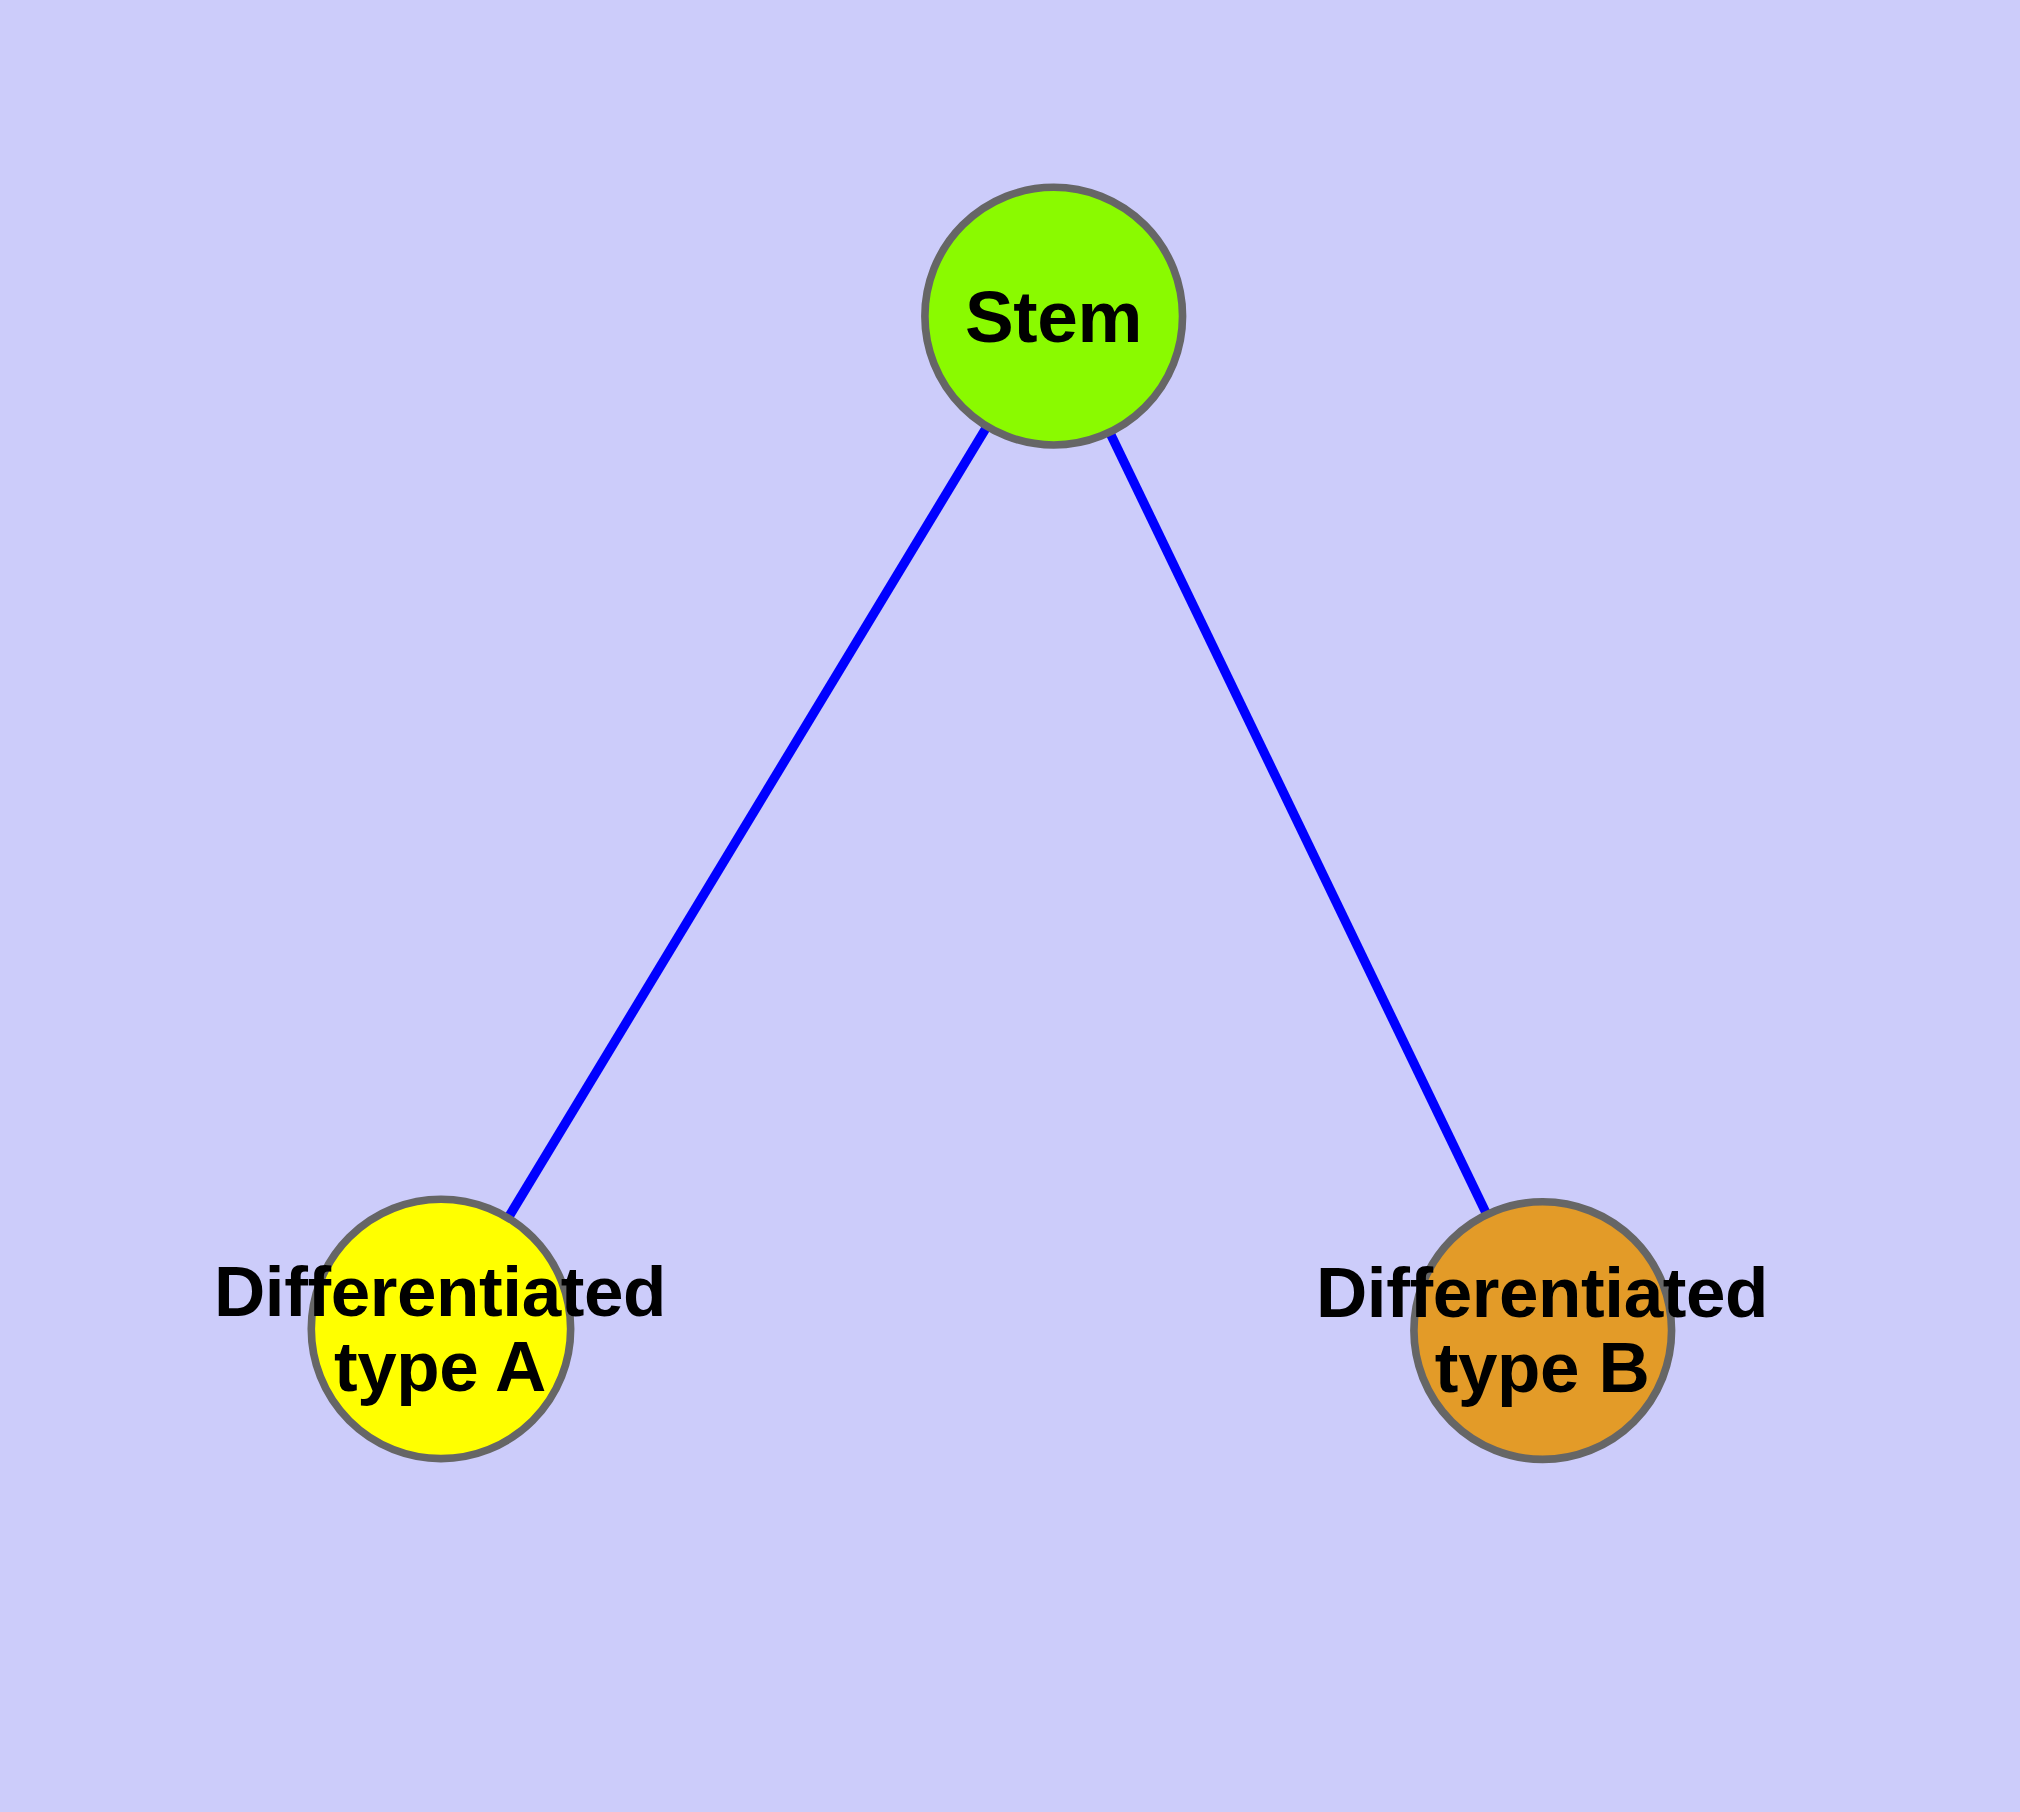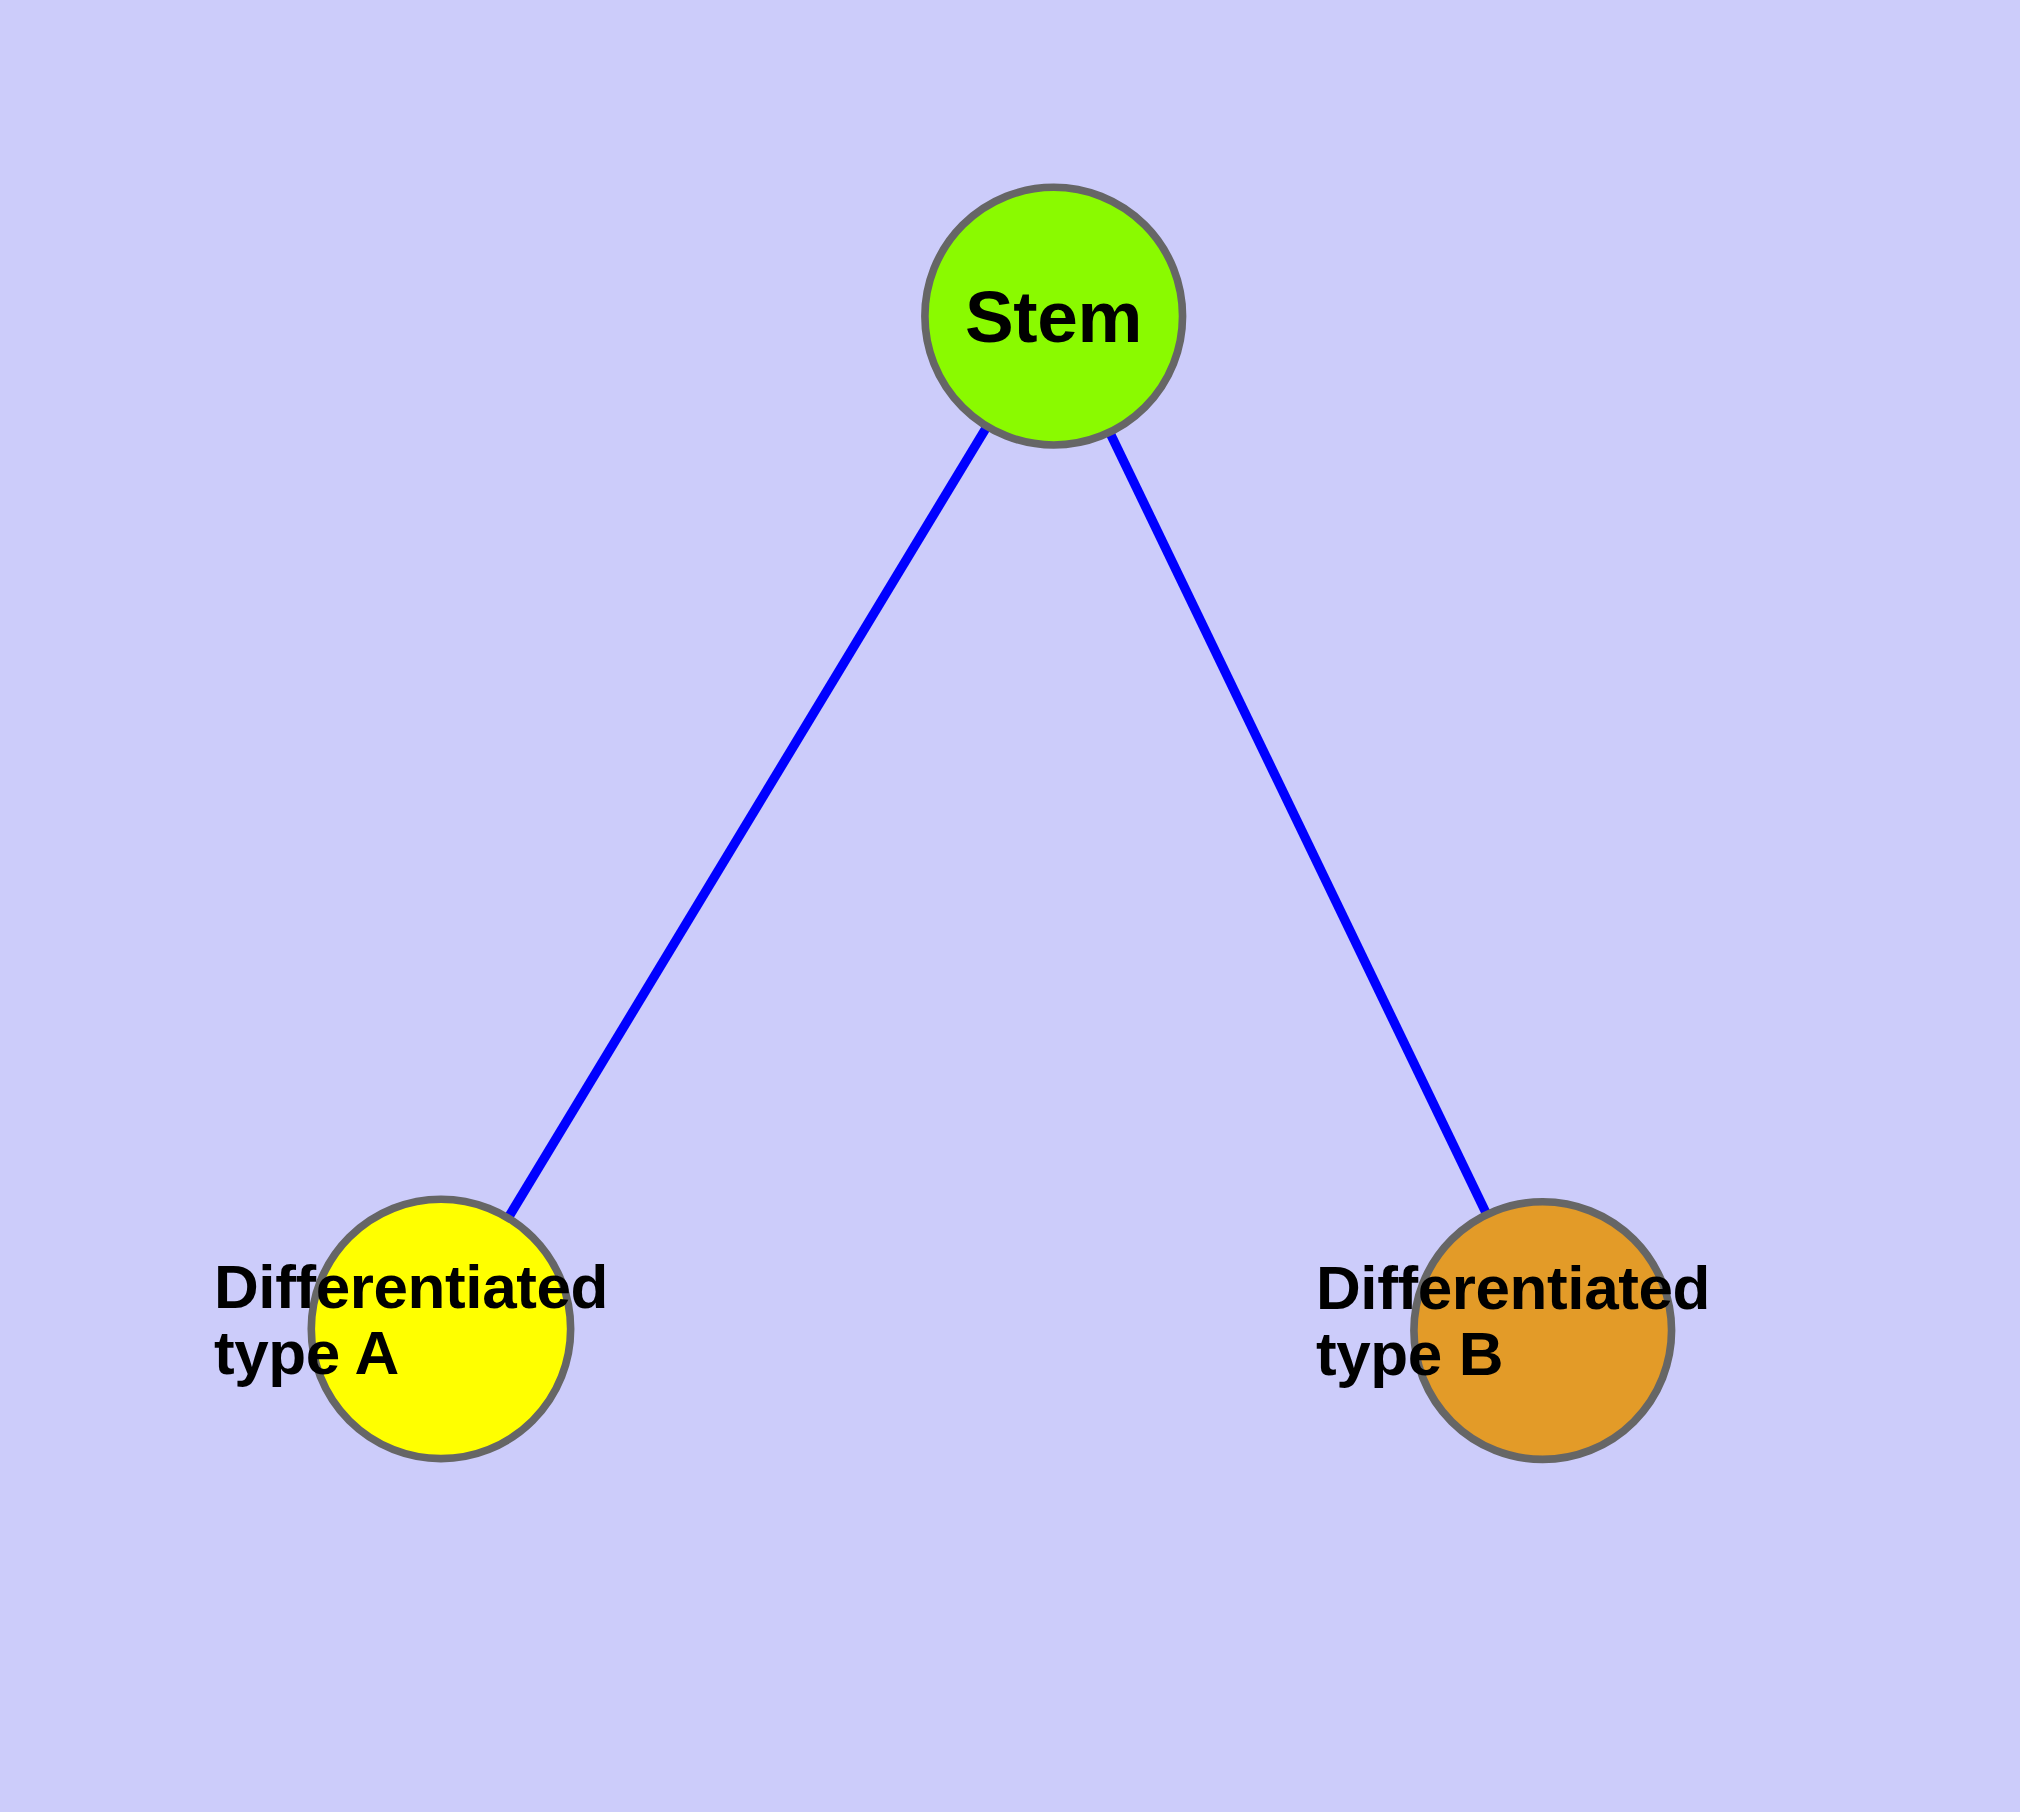--- a/index.html
+++ b/index.html
@@ -26,31 +26,31 @@
     position: absolute;
     left: 0;
     top: 0;
     width: 2021px;
     height: 1812px;
   }
   .node-label {
     position: absolute;
     color: #000000;
     font-weight: bold;
-    text-align: left;
+    text-align: center;
     line-height: 1.06;
     white-space: pre;
     letter-spacing: -0.4px;
     pointer-events: none;
   }
   .label-stem {
     font-size: 73px;
   }
   .label-leaf {
-    font-size: 62px;
+    font-size: 71px;
   }
 </style>
 </head>
 <body>
 
 <div id="canvas">
 
   <div class="bg-plane" style="background: rgb(204, 204, 250);"></div>
 
   <svg class="graph-svg" viewBox="0 0 2384 2138" xmlns="http://www.w3.org/2000/svg">

